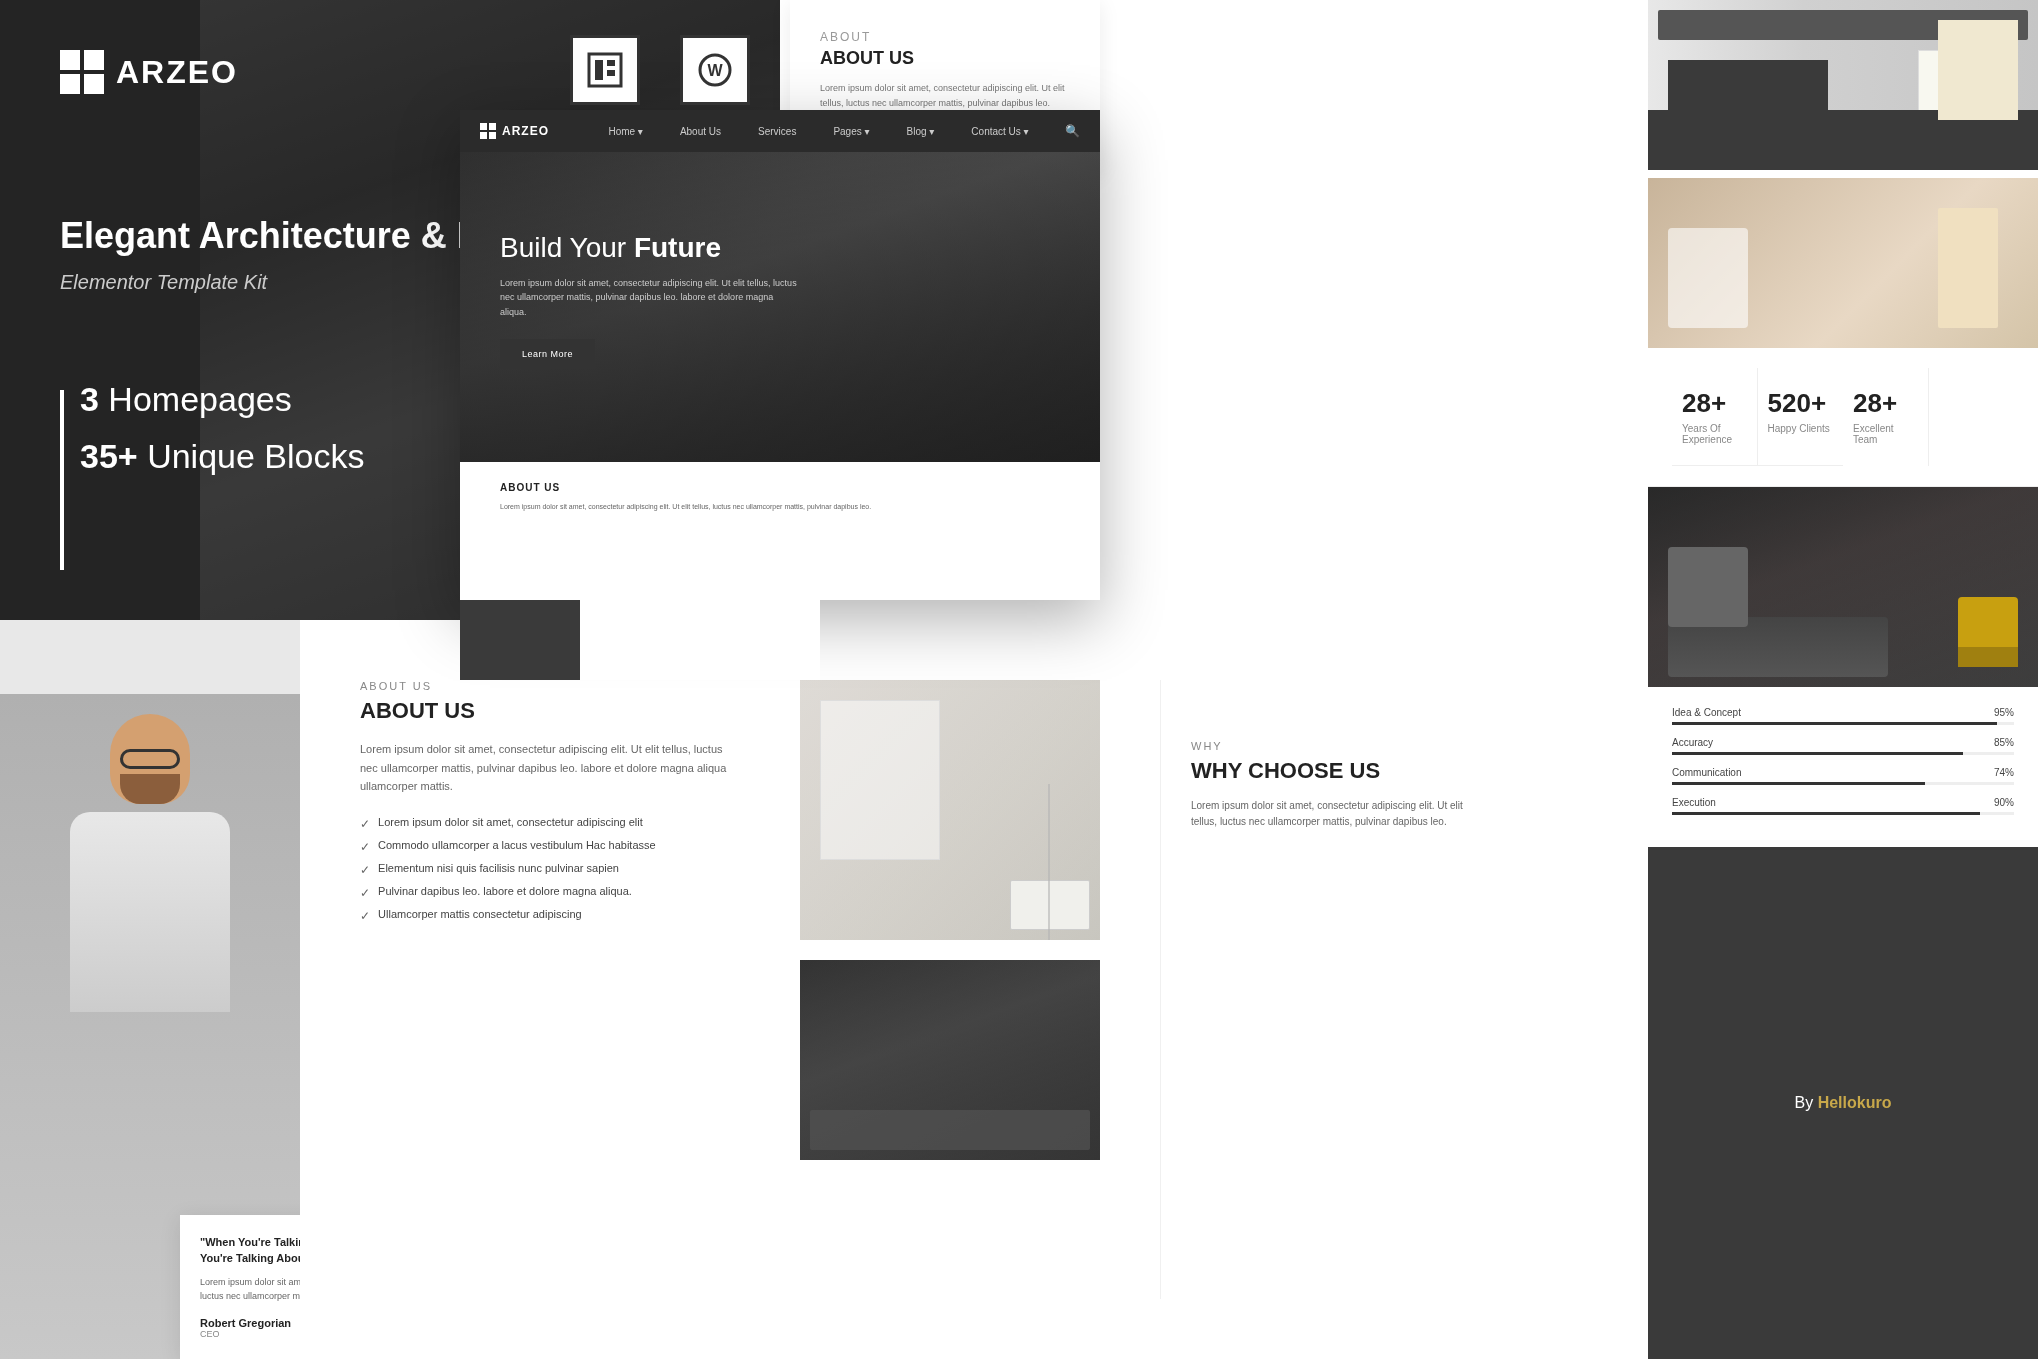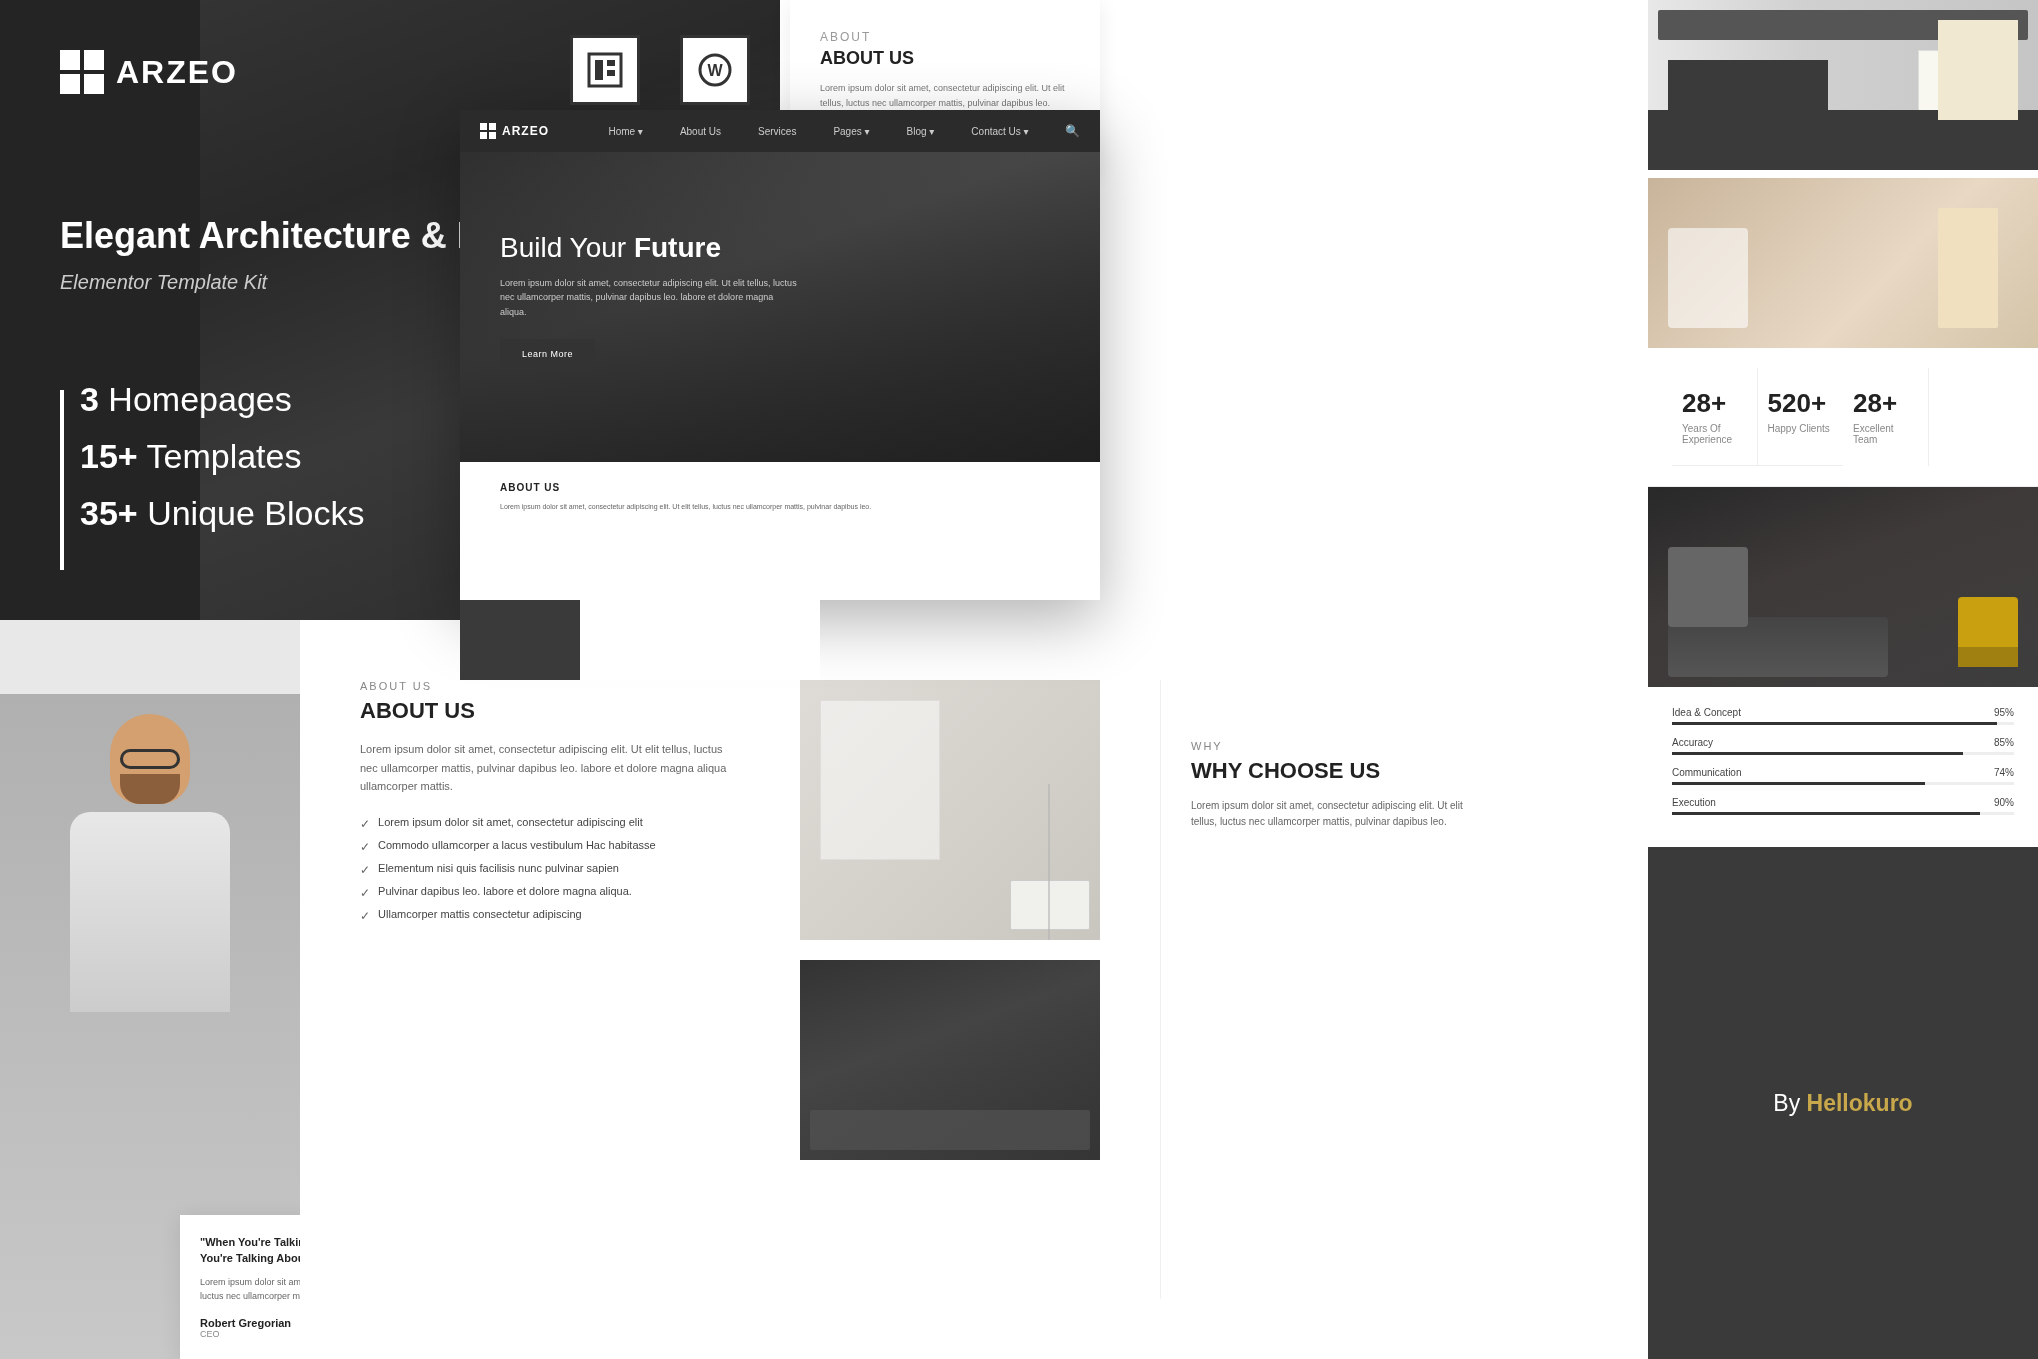--- a/index.html
+++ b/index.html
@@ -358,21 +358,21 @@
     .right-hellokuro {
       flex: 1;
       background: #3a3a3a;
       display: flex;
       align-items: center;
       justify-content: center;
       min-height: 120px;
     }
     .hellokuro-text {
       color: #fff;
-      font-size: 23px;
+      font-size: 16px;
     }
     .hellokuro-text span { font-weight: 700; color: #c8a84a; }
 
     
     .bottom-area {
       position: absolute;
       left: 0; top: 620px;
       width: 1648px;
       height: 739px;
       background: #fff;
@@ -637,21 +637,20 @@
           <div></div>
       </div>
       <span class="logo-text">ARZEO</span>
     </div>
     <div class="left-headline">Elegant Architecture &amp; Interior</div>
     <div class="left-subtitle">Elementor Template Kit</div>
   </div>
   <div class="left-vertical-line"></div>
   <ul class="features-list" style="position:relative;z-index:10;margin-top:0;margin-left:80px;position:absolute;left:0;top:380px;">
     <li><strong>3</strong> Homepages</li>
-    <li><strong>15+</strong> Templates</li>
     <li><strong>35+</strong> Unique Blocks</li>
   </ul>
 </div>
 
 <div class="top-icons-row">
   <div class="icon-box">
     <svg viewBox="0 0 36 36">
       <rect x="2" y="2" width="32" height="32" fill="none" stroke="#333" stroke-width="3"></rect>
       <rect x="8" y="8" width="8" height="20" fill="#333"></rect>
       <rect x="20" y="8" width="8" height="6" fill="#333"></rect>

